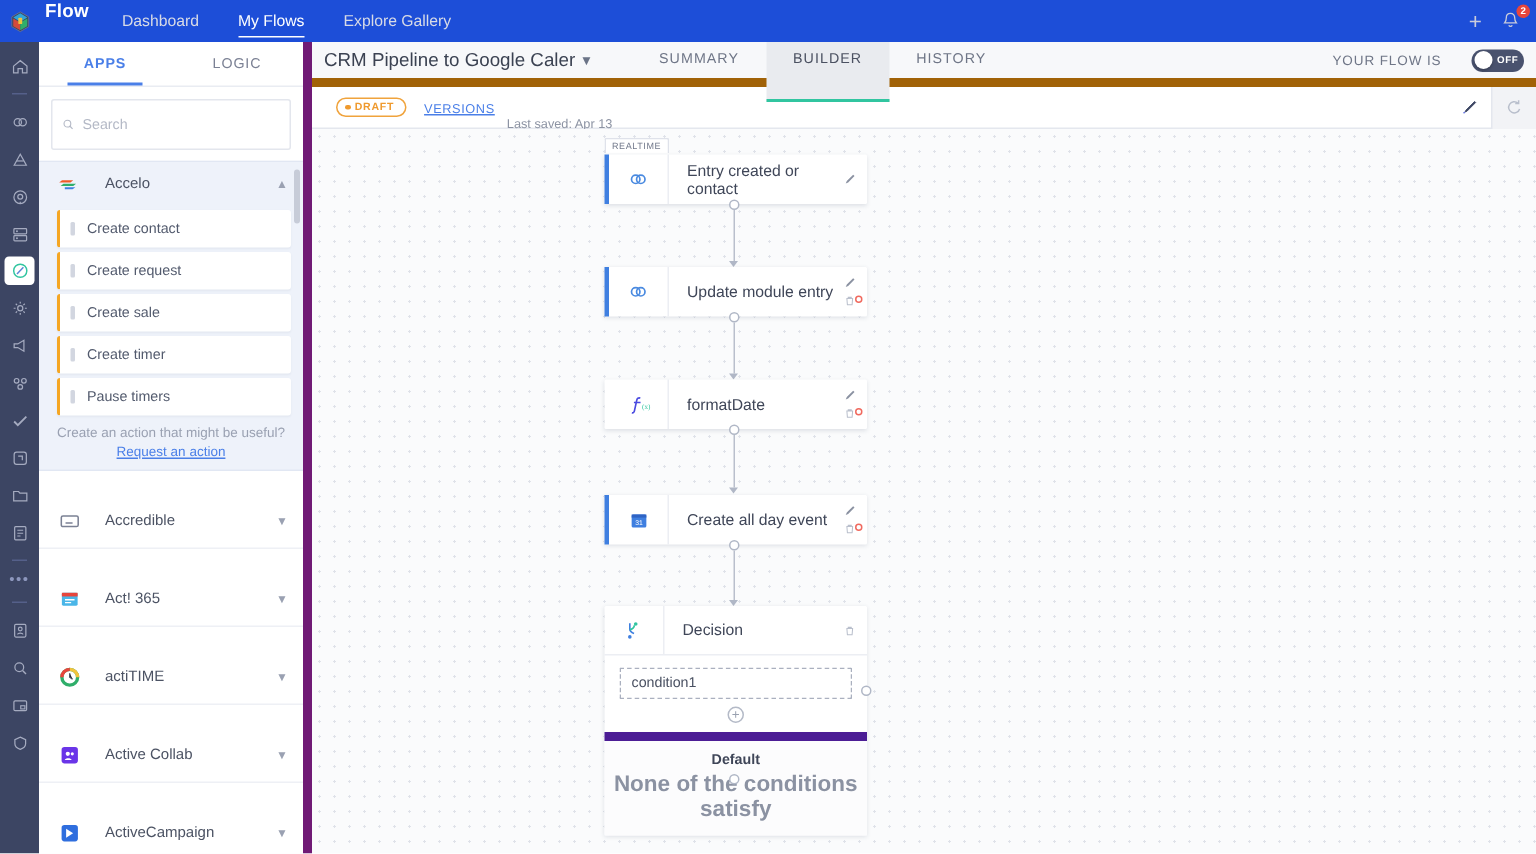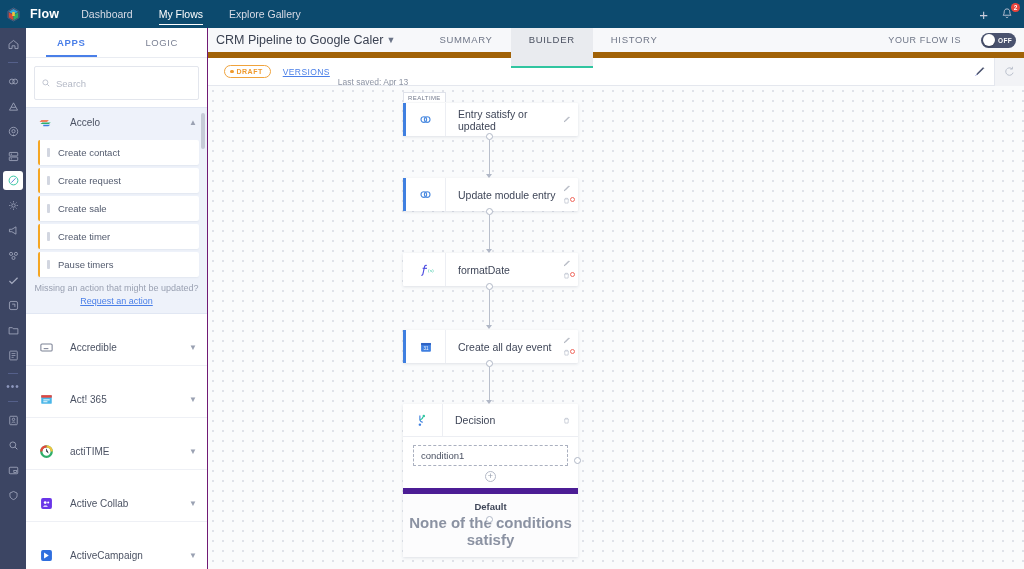--- a/index.html
+++ b/index.html
@@ -6,21 +6,21 @@
   html, body {
     width: 1024px; height: 569px;
     font-family: "Liberation Sans", sans-serif;
     background: #ffffff;
     overflow: hidden;
   }
   .app { position: relative; width: 1024px; height: 569px; display: flex; flex-direction: column; }
 
   
   .topnav {
-    height: 28px; background: #0c4a6e; display: flex; align-items: center;
+    height: 28px; background: #1d4ed8; display: flex; 
     flex: 0 0 28px; position: relative; z-index: 30;
   }
   .logo-box { width: 26px; height: 28px; display: flex; align-items: center; justify-content: center; }
   .brand {
     color: #ffffff; font-size: 12.5px; font-weight: bold; margin-left: 4px; letter-spacing: .2px;
   }
   .topnav-links { display: flex; align-items: center; height: 28px; margin-left: 22px; }
   .topnav-link {
     color: #d8dbe6; font-size: 10.5px; padding: 0 0; margin-right: 26px;
     height: 28px; line-height: 28px; position: relative; cursor: pointer; white-space: nowrap;
@@ -53,21 +53,21 @@
   .rail-item svg { opacity: .75; }
   .rail-item.sel {
     background: #ffffff; border-radius: 3px; width: 20px; height: 19px;
   }
   .rail-item.sel svg { opacity: 1; }
   .rail-sep { width: 10px; height: 1px; background: #55608a; margin: 3px 0 8px 0; }
   .rail-dots { color: #8d97bd; font-size: 10px; letter-spacing: 1px; line-height: 10px; margin-bottom: 6px; }
 
   
   .leftpanel {
-    width: 182px; flex: 0 0 182px; background: #ffffff; border-right: 1px solid #701a75;
+    width: 182px; flex: 0 0 182px; background: #ffffff; border-right: 6px solid #701a75;
     display: flex; flex-direction: column; min-height: 0; position: relative;
   }
   .panel-tabs { display: flex; height: 30px; flex: 0 0 30px; border-bottom: 1px solid #e9ecf2; }
   .panel-tab {
     flex: 1; display: flex; align-items: center; justify-content: center;
     font-size: 9.5px; color: #7b8194; letter-spacing: .6px; cursor: pointer; position: relative;
   }
   .panel-tab.active { color: #4a7fe8; font-weight: bold; }
   .panel-tab.active::after {
     content: ""; position: absolute; bottom: 0; left: 22%; right: 22%; height: 2px; background: #4a7fe8;
@@ -419,21 +419,21 @@
           </div>
           <div class="action-item">
             <div class="action-grip"></div>
             <div class="action-label">Create timer</div>
           </div>
           <div class="action-item">
             <div class="action-grip"></div>
             <div class="action-label">Pause timers</div>
           </div>
 
-          <div class="missing-note">Missing an action that might be updated?</div>
+          <div class="missing-note">Create an action that might be useful?</div>
           <div class="request-link">Request an action</div>
         </div>
 
         <div class="app-row">
           <div class="app-ico">
             <svg width="15" height="15" viewBox="0 0 16 16">
                 <rect x="2" y="4.2" width="12" height="7.6" rx="1.2" fill="none" stroke="#7b8194" stroke-width="1.1"></rect>
                 <path d="M5 9.2h5" stroke="#7b8194" stroke-width="1.1"></path>
               </svg>
           </div>
@@ -546,21 +546,21 @@
 
         <div class="realtime-badge" style="left:195px; top:6px;">REALTIME</div>
         <div class="node" style="left:195px; top:17px; width:175px; height:33px;">
           <div class="node-accent"></div>
           <div class="node-ico">
             <svg width="15" height="15" viewBox="0 0 16 16">
                 <circle cx="6.2" cy="8" r="3" fill="none" stroke="#4a8ae0" stroke-width="1.2"></circle>
                 <circle cx="9.8" cy="8" r="3" fill="none" stroke="#4a8ae0" stroke-width="1.2"></circle>
               </svg>
           </div>
-          <div class="node-label">Entry satisfy or updated</div>
+          <div class="node-label">Entry created or contact</div>
           <div class="node-tools">
             <div class="tiny-ico">
               <svg width="9" height="9" viewBox="0 0 16 16">
                   <path d="M12 3.4l.8.8-7 7-1.4.6.6-1.4z" fill="none" stroke="#8b92a2" stroke-width="1.2"></path>
                 </svg>
             </div>
           </div>
         </div>
         <div class="conn-dot" style="left:278px; top:47px;"></div>
         <div class="conn-line" style="left:281px; top:54px; height:34px;"></div>

